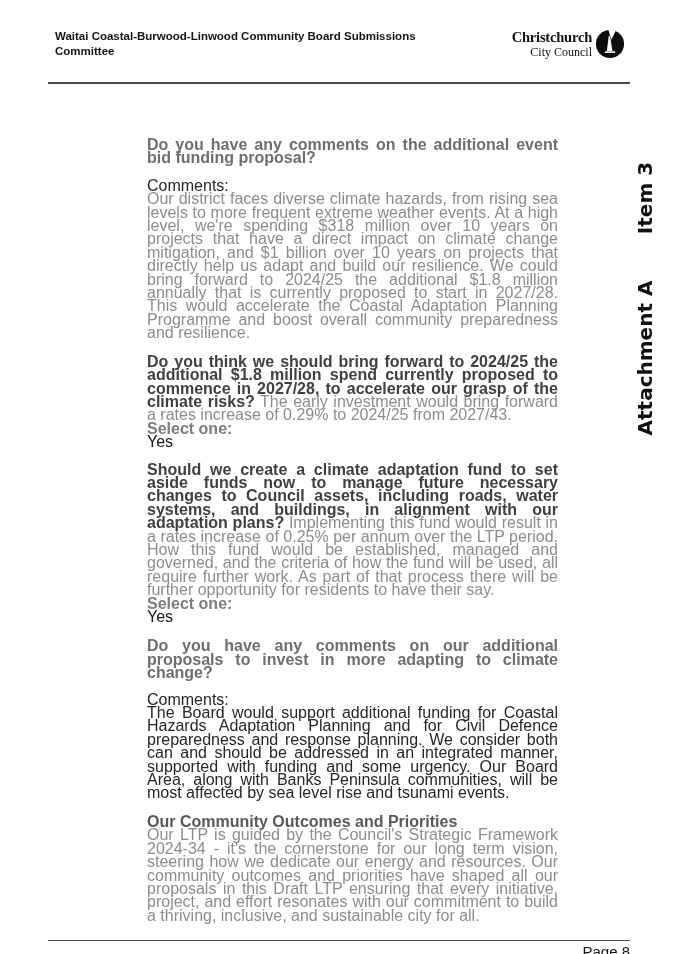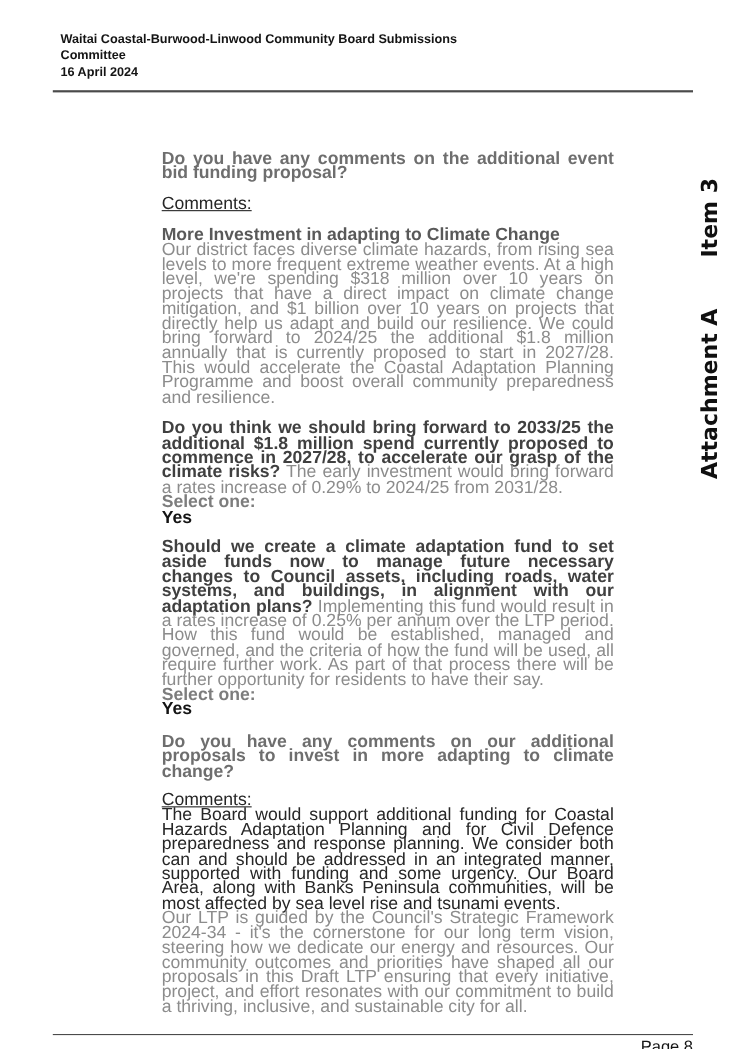--- a/index.html
+++ b/index.html
@@ -27,23 +27,23 @@
 
   
   .content{position:absolute;left:147px;top:122px;width:411px;
            font-size:16px;line-height:13.4px;color:#262626;}
   .content p{margin:0;text-align:justify;}
   .q-light{font-weight:bold;color:#6e6e6e;}
   .q-dark{font-weight:bold;color:#404040;}
   .sec-head{font-weight:bold;color:#595959;text-align:left !important;}
   .gray{color:#8c8c8c;}
   .black{color:#262626;}
-  .ul{text-decoration:underline;}
+  .ul{}
   .select-label{font-weight:bold;color:#7d7d7d;text-align:center;}
-  .answer{font-weight:bold;color:#141414;text-align:right;}
+  .answer{font-weight:normal;color:#141414;text-align:right;}
 
   .mt14{margin-top:14px !important;}
   .mt13{margin-top:13px !important;}
   .mt15{margin-top:15px !important;}
   .mt16{margin-top:16px !important;}
   .trim{text-align:right !important;color:#222;margin-top:56px !important;}
 
   
   .footer-rule{position:absolute;left:48px;top:924px;width:582px;height:0;
                border-top:1.5px solid #4b4b4b;}
@@ -51,51 +51,62 @@
             font-size:15px;color:#141414;}
 </style>
 </head>
 <body>
 
 <div class="page">
 
   <div class="doc-header">
     <div>Waitai Coastal-Burwood-Linwood Community Board Submissions</div>
     <div>Committee</div>
-    <div>16 April 2024</div>
   </div>
 
+  <div class="logo">
+    <div class="logo-text">
+      <div class="logo-name">Christchurch</div>
+      <div class="logo-sub">City Council</div>
+    </div>
+    <svg class="logo-icon" viewBox="0 0 32 32">
+      <circle cx="16" cy="16" r="15" fill="#0d0d0d"></circle>
+      <polygon points="14,0 23,0 17.5,11.5" fill="#ffffff"></polygon>
+      <polygon points="14.7,7.5 16.1,7.5 18.6,23.5 12.6,23.5" fill="#ffffff"></polygon>
+      <rect x="10.5" y="23.8" width="11" height="1.7" fill="#ffffff"></rect>
+    </svg>
+  </div>
 
   <div class="header-rule"></div>
 
   <div class="v-label v-item">Item 3</div>
   <div class="v-label v-attach">Attachment A</div>
 
   <div class="content">
 
     <p class="q-light">Do you have any comments on the additional event bid funding proposal?</p>
 
     <p class="mt14"><span class="ul black">Comments:</span></p>
 
-    <p class="sec-head mt15">More Investment in adapting to Climate Change</p>
     <p class="gray">Our district faces diverse climate hazards, from rising sea levels to more frequent extreme weather events. At a high level, we're spending $318 million over 10 years on projects that have a direct impact on climate change mitigation, and $1 billion over 10 years on projects that directly help us adapt and build our resilience. We could bring forward to 2024/25 the additional $1.8 million annually that is currently proposed to start in 2027/28. This would accelerate the Coastal Adaptation Planning Programme and boost overall community preparedness and resilience.</p>
 
-    <p class="mt15"><span class="q-dark">Do you think we should bring forward to 2033/25 the additional $1.8 million spend currently proposed to commence in 2027/28, to accelerate our grasp of the climate risks?</span><span class="gray"> The early investment would bring forward a rates increase of 0.29% to 2024/25 from 2031/28.</span></p>
+    <p class="mt15"><span class="q-dark">Do you think we should bring forward to 2024/25 the additional $1.8 million spend currently proposed to commence in 2027/28, to accelerate our grasp of the climate risks?</span><span class="gray"> The early investment would bring forward a rates increase of 0.29% to 2024/25 from 2027/43.</span></p>
     <p class="select-label">Select one:</p>
     <p class="answer">Yes</p>
 
     <p class="mt14"><span class="q-dark">Should we create a climate adaptation fund to set aside funds now to manage future necessary changes to Council assets, including roads, water systems, and buildings, in alignment with our adaptation plans?</span><span class="gray"> Implementing this fund would result in a rates increase of 0.25% per annum over the LTP period. How this fund would be established, managed and governed, and the criteria of how the fund will be used, all require further work.  As part of that process there will be further opportunity for residents to have their say.</span></p>
     <p class="select-label">Select one:</p>
     <p class="answer">Yes</p>
 
     <p class="q-light mt16">Do you have any comments on our additional proposals to invest in more adapting to climate change?</p>
 
     <p class="mt13"><span class="ul black">Comments:</span></p>
     <p class="black">The Board would support additional funding for Coastal Hazards Adaptation Planning and for Civil Defence preparedness and response planning. We consider both can and should be addressed in an integrated manner, supported with funding and some urgency. Our Board Area, along with Banks Peninsula communities, will be most affected by sea level rise and tsunami events.</p>
 
+    <p class="sec-head mt15">Our Community Outcomes and Priorities</p>
     <p class="gray">Our LTP is guided by the Council's Strategic Framework 2024-34 - it's the cornerstone for our long term vision, steering how we dedicate our energy and resources. Our community outcomes and priorities have shaped all our proposals in this Draft LTP ensuring that every initiative, project, and effort resonates with our commitment to build a thriving, inclusive, and sustainable city for all.</p>
 
   </div>
 
   <div class="footer-rule"></div>
   <div class="page-num">Page 8</div>
 
 </div>
 
 </body></html>

